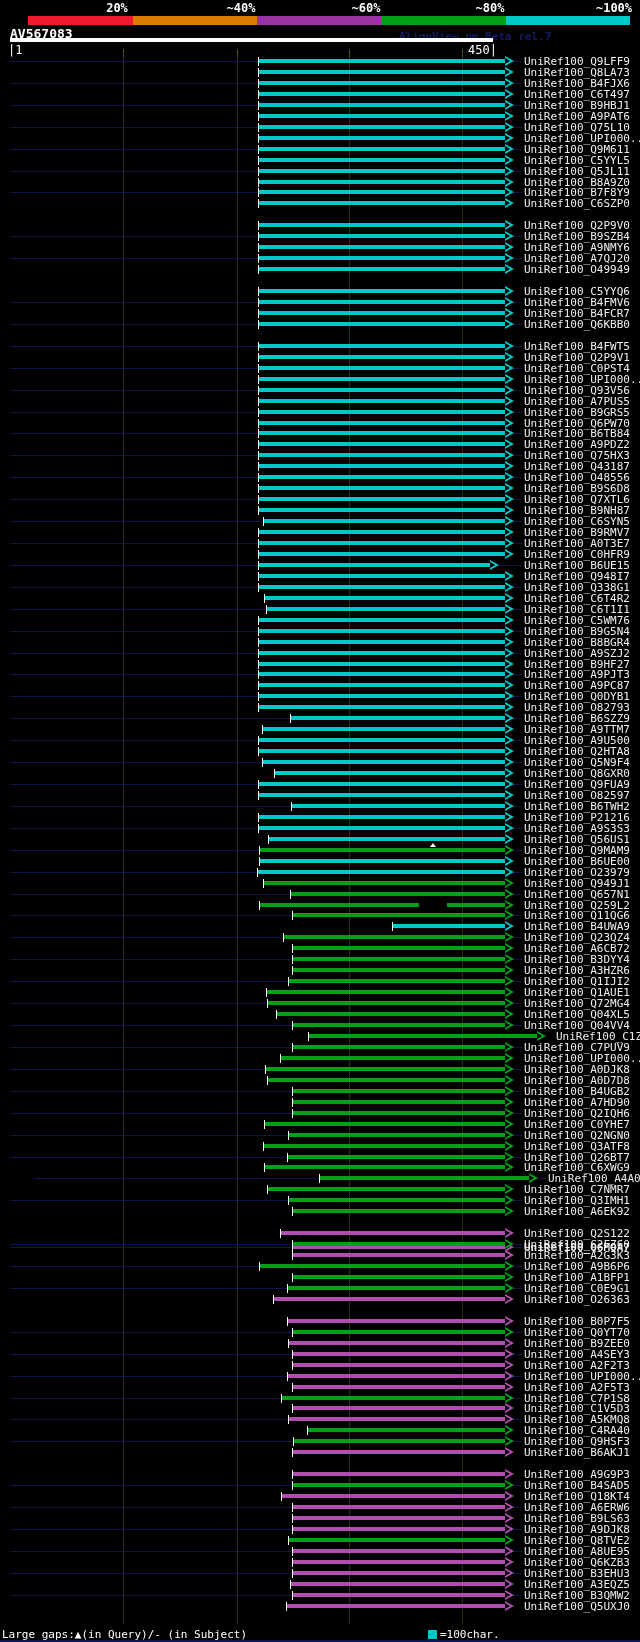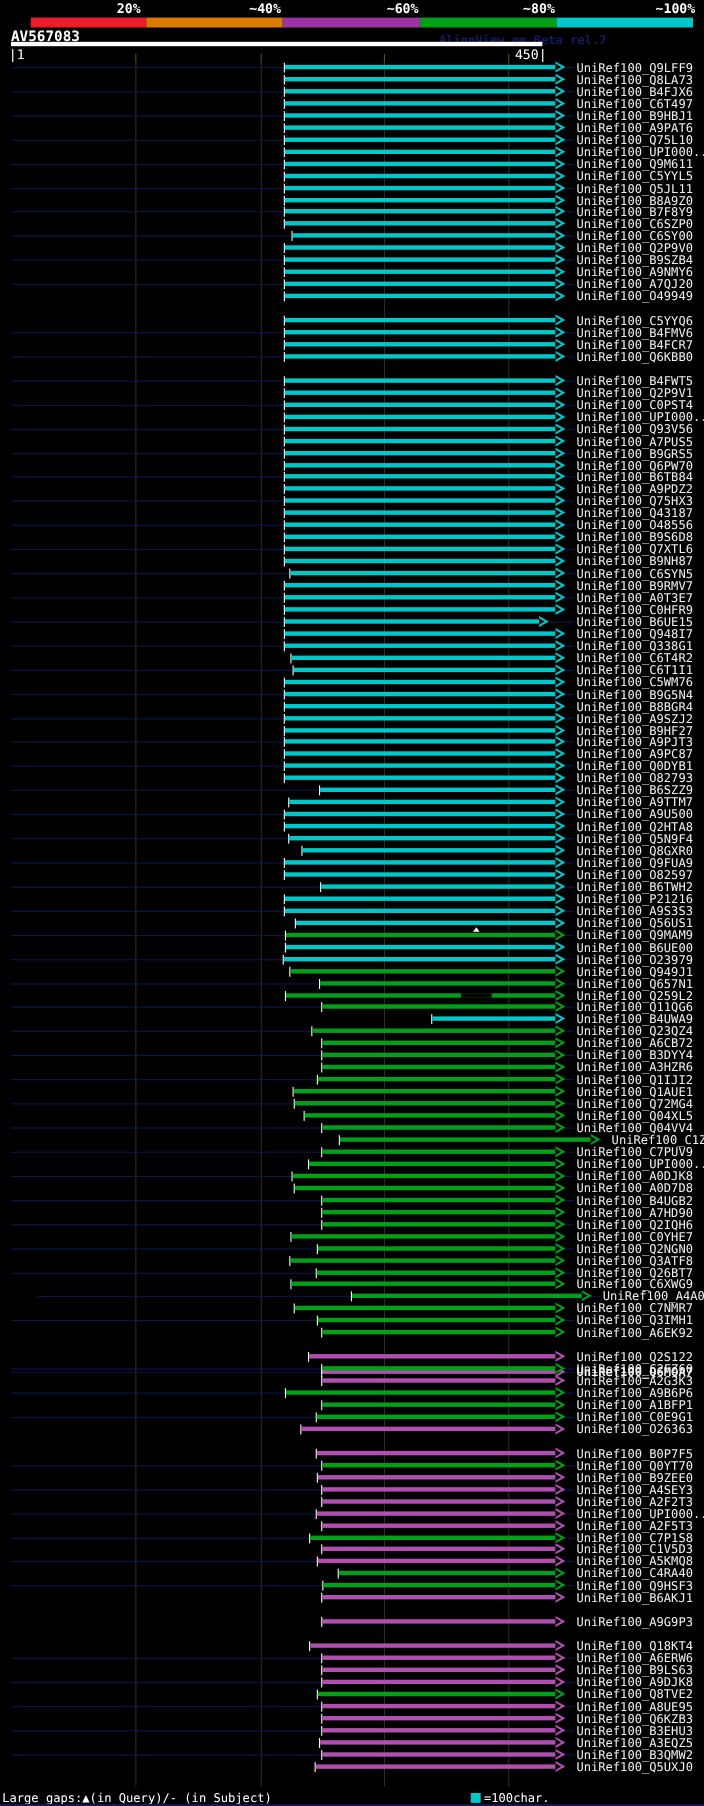--- a/index.html
+++ b/index.html
@@ -197,30 +197,20 @@
       </div>
       <div class="row" style="top: 198px; padding-left: 36px;">
         <div class="start-tick" style="left: 258px;"></div>
         <div class="bar" style="left: 259px; width: 246px; background: rgb(0, 200, 200);"></div>
         <div class="arrow" style="left: 505px;">
           <span class="outer" style="border-left: 9px solid rgb(0, 200, 200);"></span>
           <span class="inner"></span>
         </div>
         <div class="hit-label">UniRef100_C6SZP0</div>
       </div>
-      <div class="row" style="top: 209px;">
-        <div class="rowline"></div>
-        <div class="start-tick" style="left: 265px;"></div>
-        <div class="bar" style="left: 266px; width: 239px; background: rgb(0, 200, 200);"></div>
-        <div class="arrow" style="left: 505px;">
-          <span class="outer" style="border-left: 9px solid rgb(0, 200, 200);"></span>
-          <span class="inner"></span>
-        </div>
-        <div class="hit-label">UniRef100_C6SY00</div>
-      </div>
       <div class="row" style="top: 220px;">
         <div class="start-tick" style="left: 258px;"></div>
         <div class="bar" style="left: 259px; width: 246px; background: rgb(0, 200, 200);"></div>
         <div class="arrow" style="left: 505px;">
           <span class="outer" style="border-left: 9px solid rgb(0, 200, 200);"></span>
           <span class="inner"></span>
         </div>
         <div class="hit-label">UniRef100_Q2P9V0</div>
       </div>
       <div class="row" style="top: 231px;">
@@ -1261,20 +1251,30 @@
         <div class="hit-label">UniRef100_B6AKJ1</div>
       </div>
       <div class="row" style="top: 1469px;">
         <div class="start-tick" style="left: 292px;"></div>
         <div class="bar" style="left: 293px; width: 212px; background: rgb(176, 79, 176);"></div>
         <div class="arrow" style="left: 505px;">
           <span class="outer" style="border-left: 9px solid rgb(176, 79, 176);"></span>
           <span class="inner"></span>
         </div>
         <div class="hit-label">UniRef100_A9G9P3</div>
+      </div>
+      <div class="row" style="top: 1480px;">
+        <div class="rowline"></div>
+        <div class="start-tick" style="left: 292px;"></div>
+        <div class="bar" style="left: 293px; width: 212px; background: rgb(0, 160, 24);"></div>
+        <div class="arrow" style="left: 505px;">
+          <span class="outer" style="border-left: 9px solid rgb(0, 160, 24);"></span>
+          <span class="inner"></span>
+        </div>
+        <div class="hit-label">UniRef100_B4SAD5</div>
       </div>
       <div class="row" style="top: 1491px;">
         <div class="start-tick" style="left: 281px;"></div>
         <div class="bar" style="left: 282px; width: 223px; background: rgb(176, 79, 176);"></div>
         <div class="arrow" style="left: 505px;">
           <span class="outer" style="border-left: 9px solid rgb(176, 79, 176);"></span>
           <span class="inner"></span>
         </div>
         <div class="hit-label">UniRef100_Q18KT4</div>
       </div>

